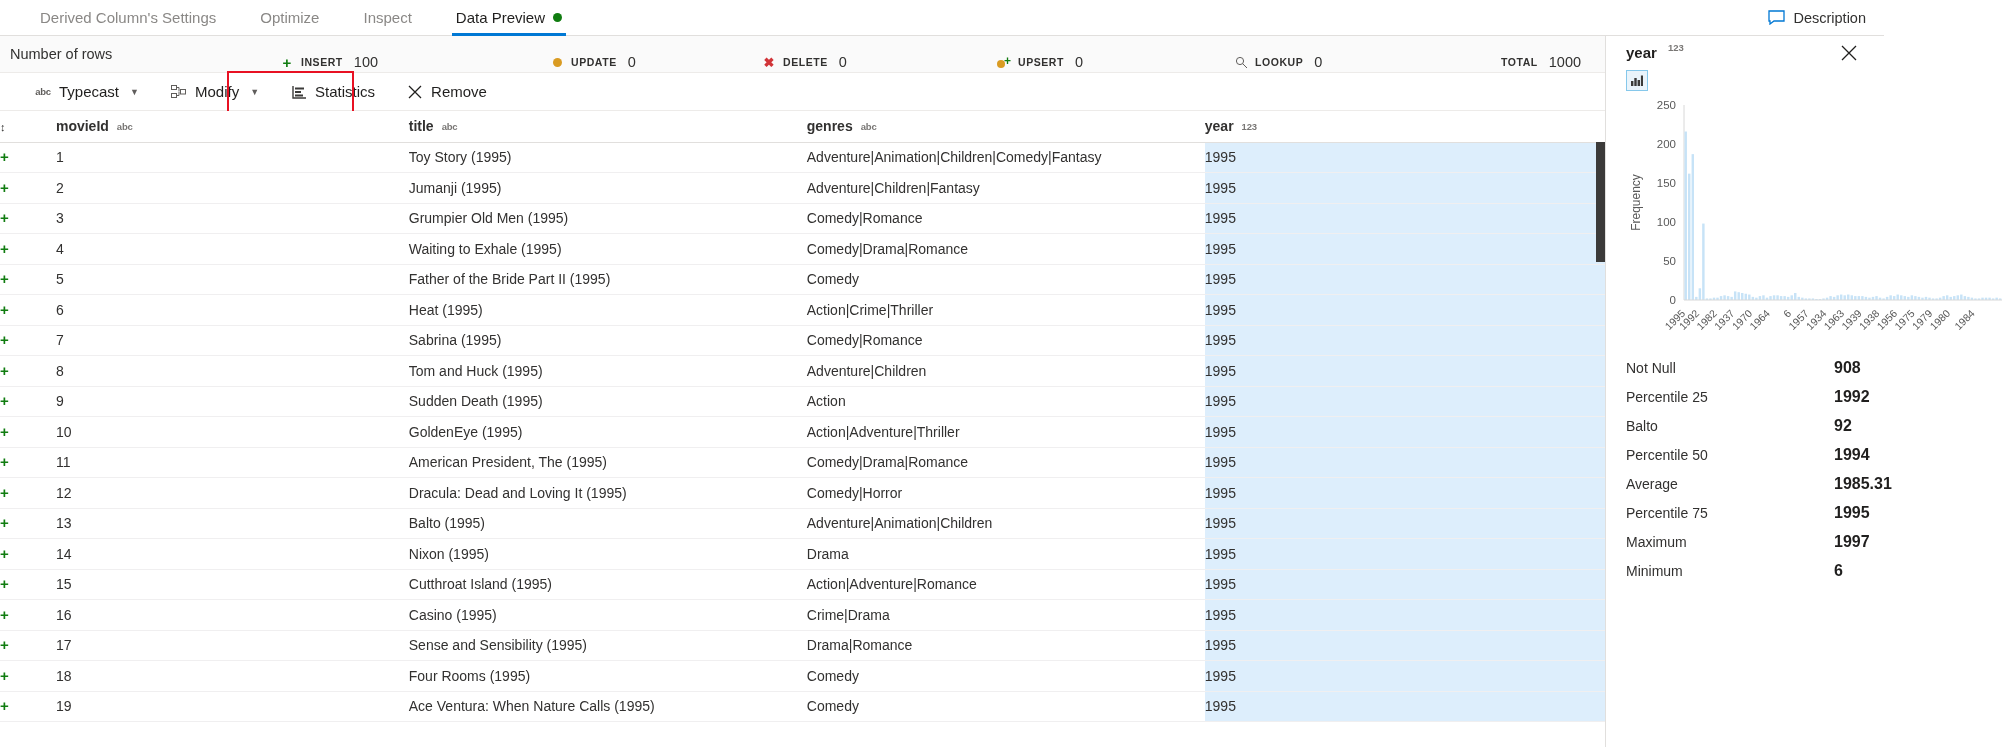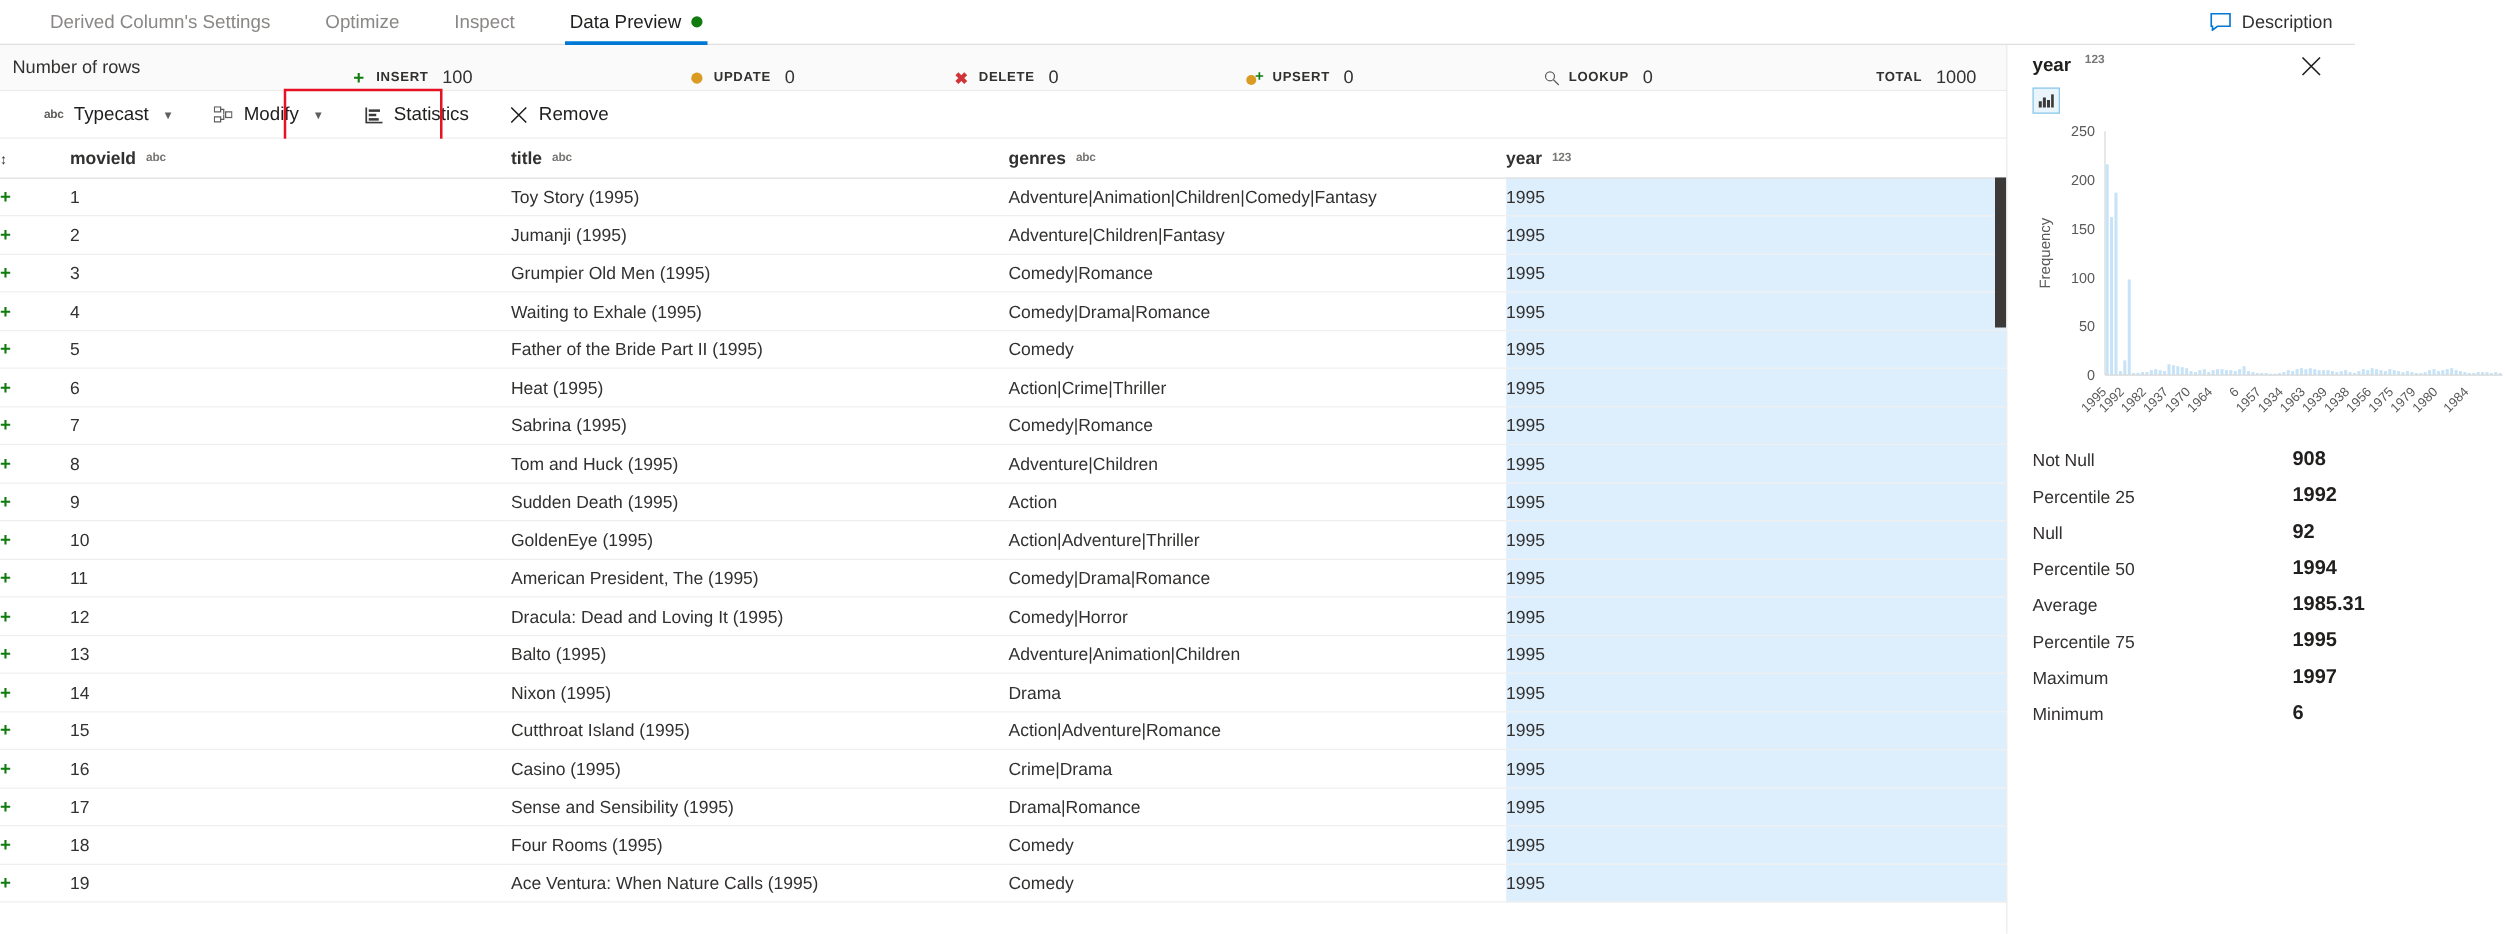--- a/index.html
+++ b/index.html
@@ -591,21 +591,21 @@
       <div class="stats-list" id="stats-list-host">
           <div class="st-row">
             <span class="k">Not Null</span>
             <span class="v">908</span>
           </div>
           <div class="st-row">
             <span class="k">Percentile 25</span>
             <span class="v">1992</span>
           </div>
           <div class="st-row">
-            <span class="k">Null</span>
+            <span class="k">Balto</span>
             <span class="v">92</span>
           </div>
           <div class="st-row">
             <span class="k">Percentile 50</span>
             <span class="v">1994</span>
           </div>
           <div class="st-row">
             <span class="k">Average</span>
             <span class="v">1985.31</span>
           </div>

